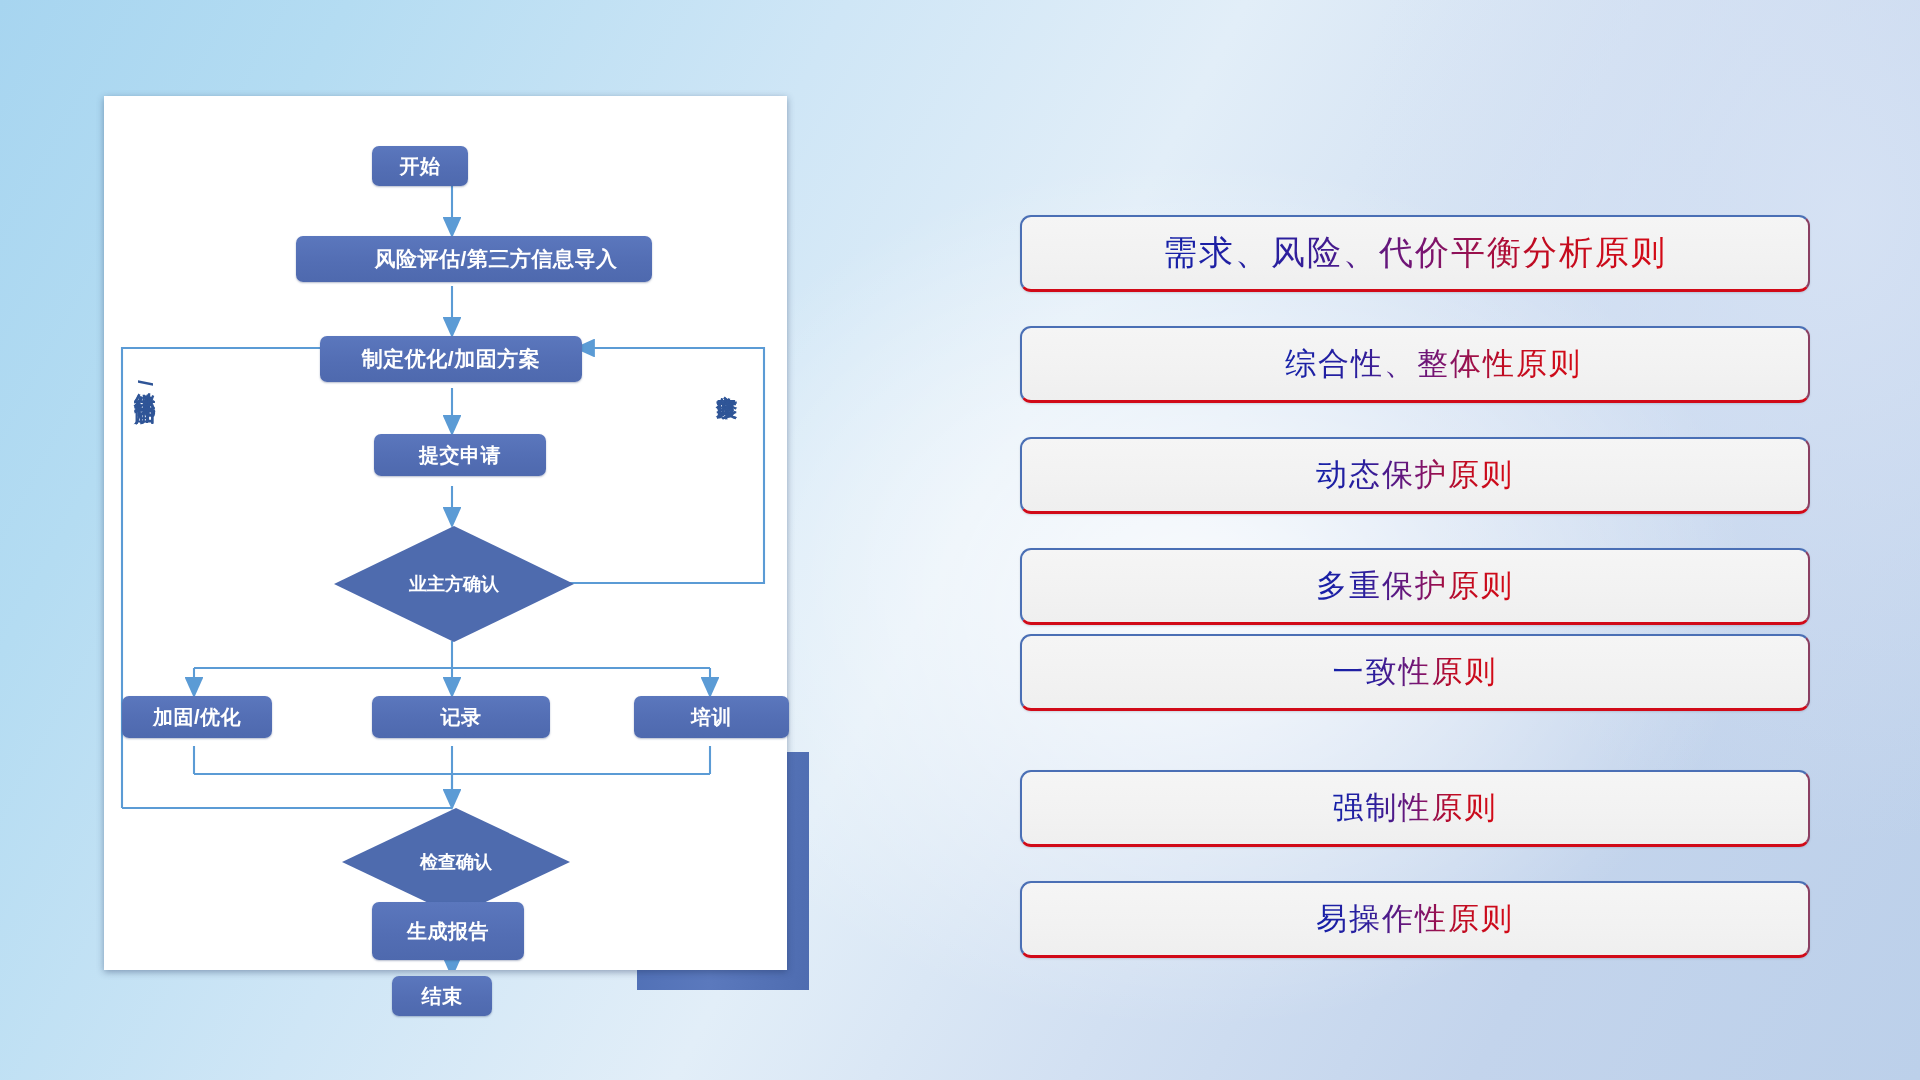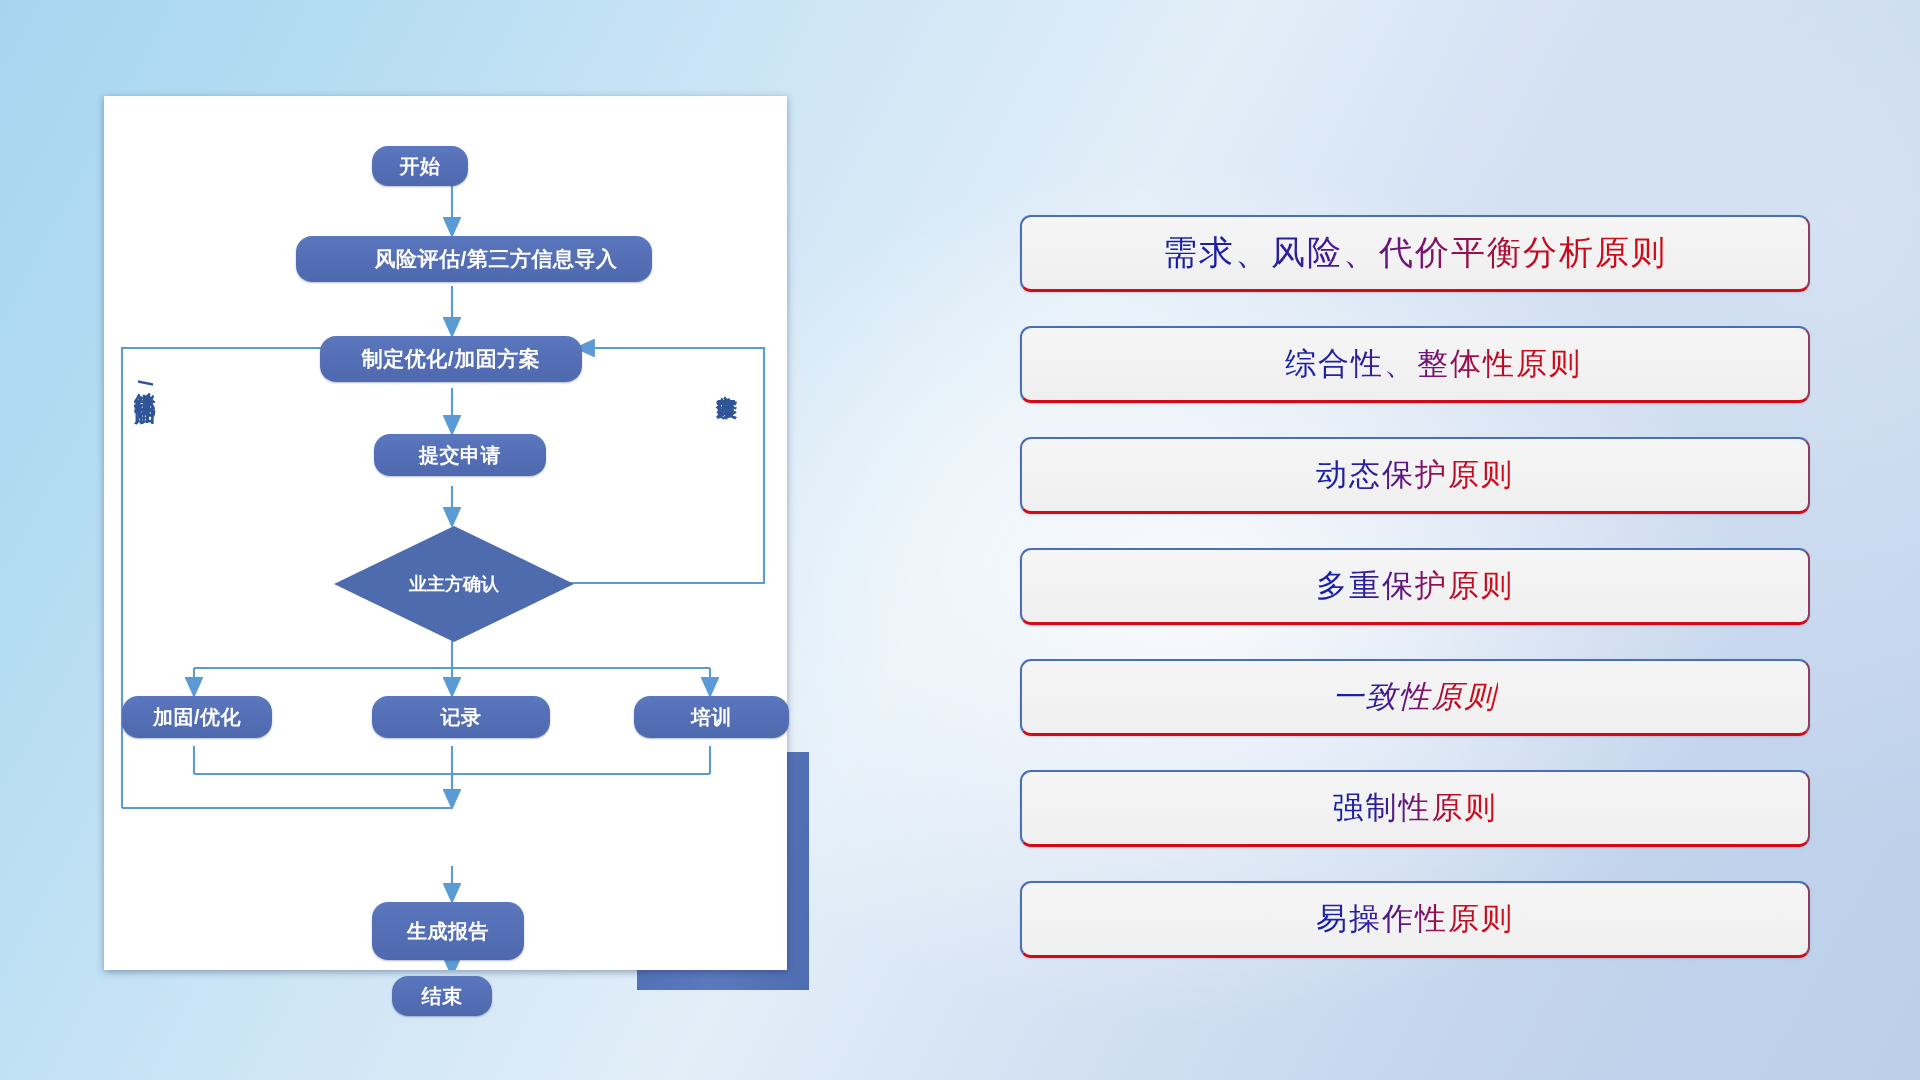--- a/index.html
+++ b/index.html
@@ -26,21 +26,21 @@
     box-shadow:0 2px 7px rgba(30,50,90,.42);
   }
   .fc{position:absolute;inset:0;}
   .fc svg{position:absolute;left:0;top:0;}
 
   .node{
     position:absolute;
     display:flex;align-items:center;justify-content:center;
     background:linear-gradient(180deg,#5b77bd 0%,#536eb4 55%,#4e69ae 100%);
     color:#ffffff;font-weight:bold;letter-spacing:.5px;
-    border-radius:16px;
+    border-radius:7px;
     box-shadow:0 1px 2px rgba(40,60,110,.35);
     white-space:nowrap;
     font-family:"Liberation Sans","DejaVu Sans",sans-serif;
   }
   .diamond{
     position:absolute;
     display:flex;align-items:center;justify-content:center;
     color:#ffffff;font-weight:bold;white-space:nowrap;
     background:#4e6bae;
     clip-path:polygon(50% 0%,100% 50%,50% 100%,0% 50%);
@@ -157,20 +157,23 @@
       </div>
 
       <div class="node" style="left:268px;top:600px;width:178px;height:42px;font-size:20px;">
         <span>记录</span>
       </div>
 
       <div class="node" style="left:530px;top:600px;width:155px;height:42px;font-size:20px;">
         <span>培训</span>
       </div>
 
+      <div class="diamond" style="left:238px;top:712px;width:228px;height:108px;font-size:18px;">
+        <span>检查确认</span>
+      </div>
 
       <div class="node" style="left:268px;top:806px;width:152px;height:58px;font-size:20px;">
         <span>生成报告</span>
       </div>
 
       <div class="node" style="left:288px;top:880px;width:100px;height:40px;font-size:20px;">
         <span>结束</span>
       </div>
 
       <div class="vlabel" style="left:30px;top:280px;font-size:21px;">继续优化/加固</div>
@@ -188,21 +191,21 @@
     </div>
     <div class="pill" style="top:230px;padding-left:37px;">
       <span>综合性、整体性原则</span>
     </div>
     <div class="pill" style="top:341px;">
       <span>动态保护原则</span>
     </div>
     <div class="pill" style="top:452px;">
       <span>多重保护原则</span>
     </div>
-    <div class="pill" style="top:563px;font-style:italic;">
+    <div class="pill" style="top:538px;">
       <span>一致性原则</span>
     </div>
     <div class="pill" style="top:674px;">
       <span>强制性原则</span>
     </div>
     <div class="pill" style="top:785px;align-items:center;">
       <span>易操作性原则</span>
     </div>
 
   </div>

